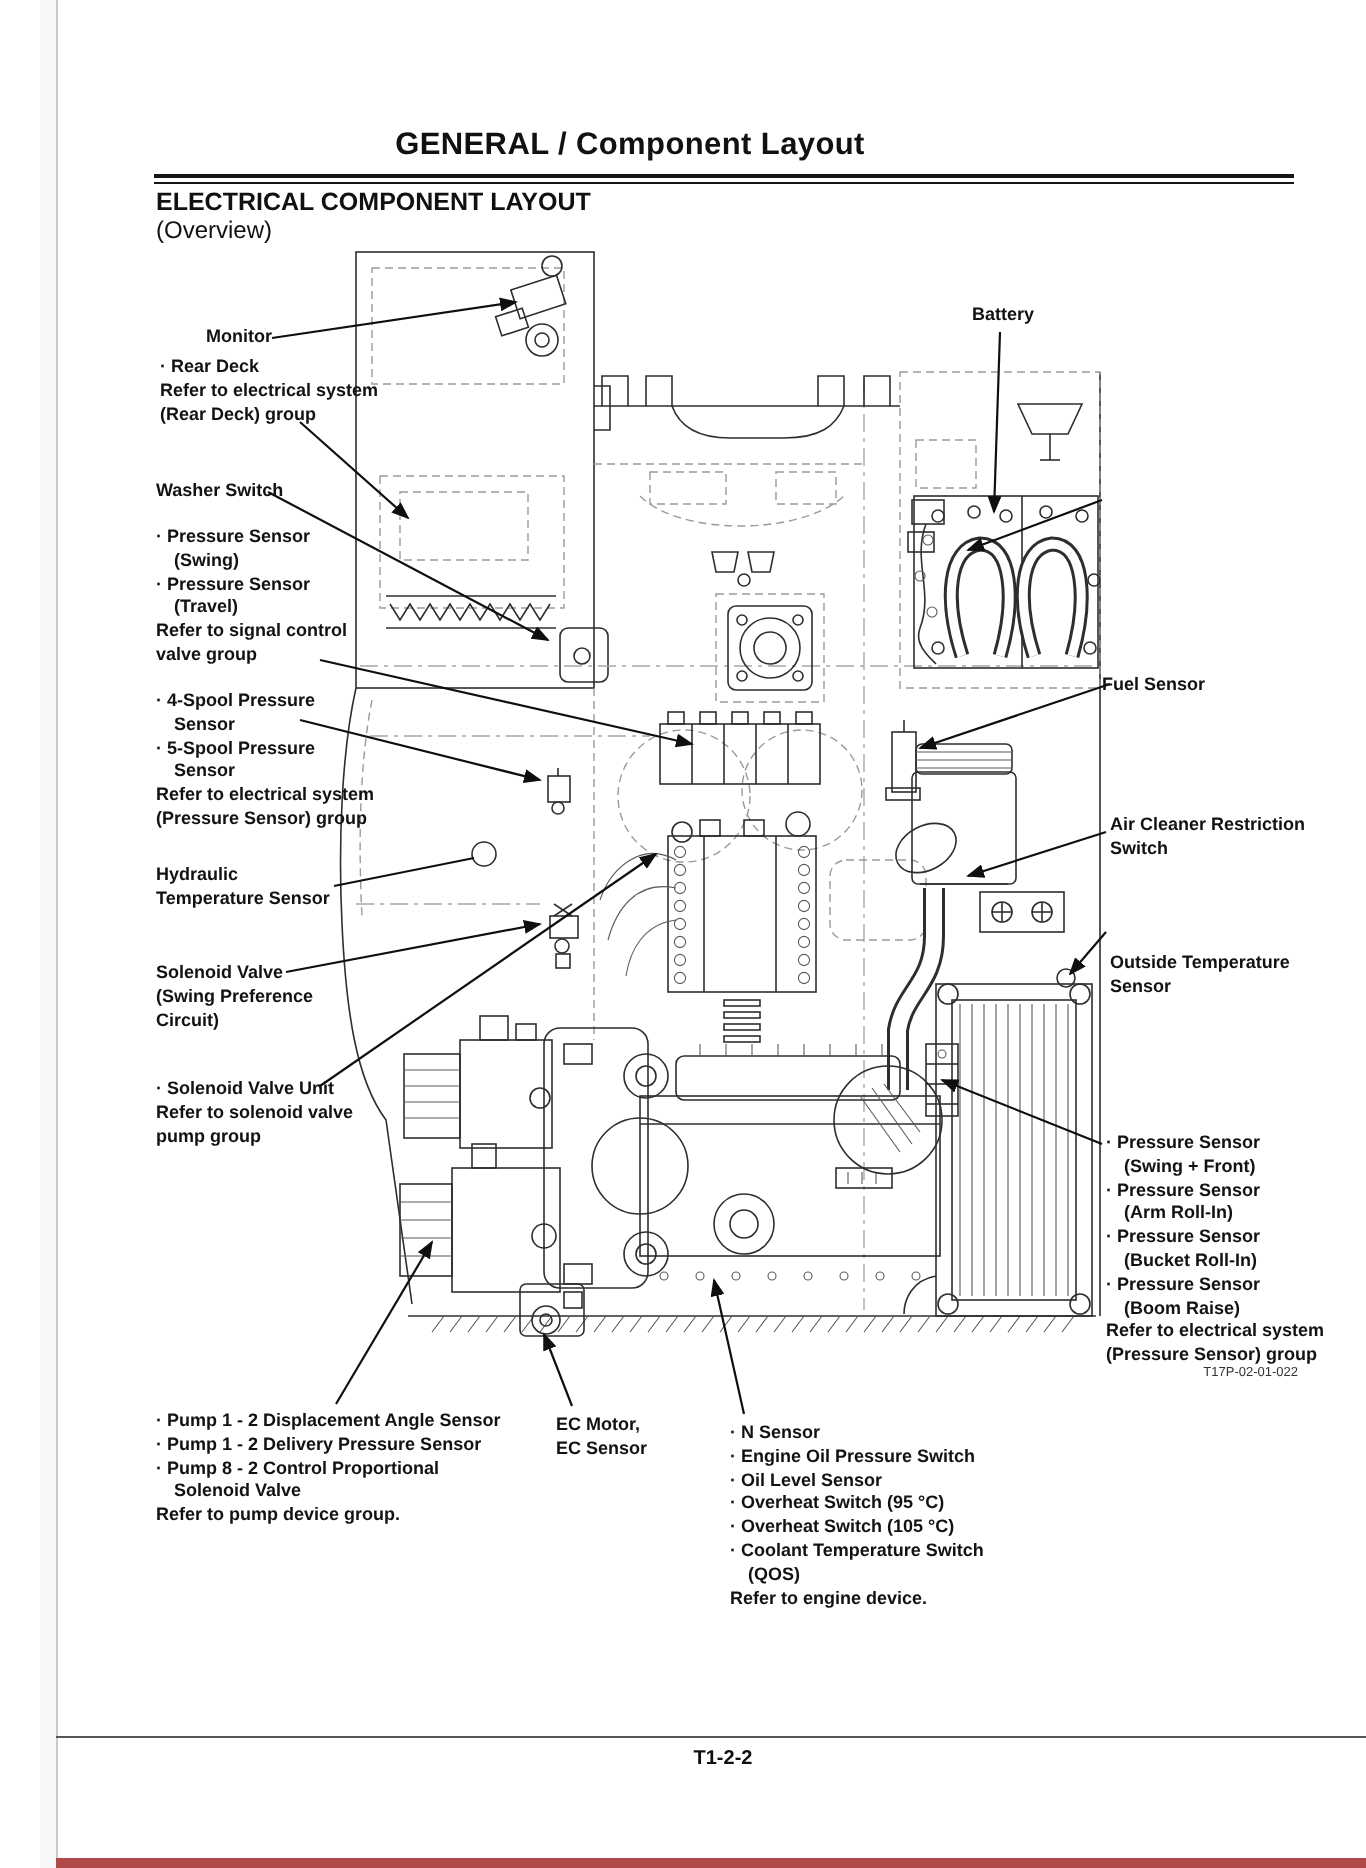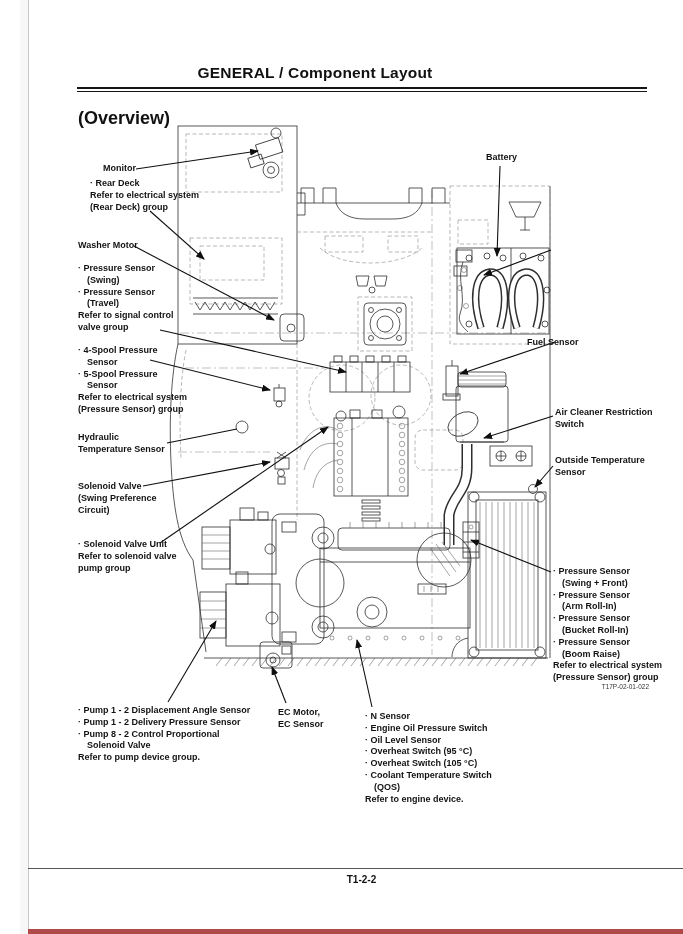--- a/index.html
+++ b/index.html
@@ -6,21 +6,21 @@
   html,body{margin:0;padding:0;background:#ffffff;}
   .page{position:relative;width:683px;height:934px;background:#fff;overflow:hidden;
         font-family:"Liberation Sans", sans-serif;color:#111;margin-left:20px;}
   .edge-strip{position:absolute;top:0;bottom:0;width:8px;background:#f7f7f7;}
   .edge-line{position:absolute;top:0;bottom:0;width:1px;background:#c9c9c9;}
   .hdr-title{position:absolute;top:64px;left:140px;width:310px;text-align:center;
              font-size:15.5px;font-weight:bold;letter-spacing:.2px;}
   .rule1{position:absolute;top:87px;left:57px;width:570px;height:2px;background:#151515;}
   .rule2{position:absolute;top:90.5px;left:57px;width:570px;height:1px;background:#151515;}
   .sec-title{position:absolute;top:94px;left:58px;font-size:12.5px;font-weight:bold;}
-  .sec-sub{position:absolute;top:108px;left:58px;font-size:18px;font-weight:bold;}
+  .sec-sub{position:absolute;top:108px;left:58px;font-size:12px;font-weight:normal;}
   .lbl{position:absolute;font-size:9px;line-height:11.8px;white-space:nowrap;color:#121212;font-weight:bold;}
   .lbl .ind{padding-left:9px;}
   .fig-num{position:absolute;top:683px;left:553px;width:76px;text-align:right;
            font-size:6.5px;color:#333;}
   .footer-line{position:absolute;top:868px;left:8px;width:667px;height:1px;background:#555;}
   .footer-text{position:absolute;top:874px;left:0;width:683px;text-align:center;
                font-size:10px;font-weight:bold;}
   .red-bar{position:absolute;top:929px;left:8px;width:667px;height:5px;background:var(--accent-red);}
   svg.diagram{position:absolute;left:0;top:0;pointer-events:none;}
   .s{stroke:#2e2e2e;fill:none;stroke-width:.8;}
@@ -39,20 +39,21 @@
 <div class="page">
 
   <div class="edge-strip" style="left:0"></div>
   <div class="edge-strip" style="left:675px"></div>
   <div class="edge-line" style="left:8px"></div>
   <div class="edge-line" style="left:674px"></div>
 
   <div class="hdr-title">GENERAL / Component Layout</div>
   <div class="rule1"></div>
   <div class="rule2"></div>
+  <div class="sec-title">ELECTRICAL COMPONENT LAYOUT</div>
   <div class="sec-sub">(Overview)</div>
 
   <svg class="diagram" width="683" height="934" viewBox="0 0 683 934">
     <defs>
       <marker id="ah" markerUnits="userSpaceOnUse" markerWidth="9" markerHeight="7" refX="8" refY="3.5" orient="auto">
         <path d="M0,0 L9,3.5 L0,7 Z" fill="#0f0f0f"></path>
       </marker>
     </defs>
 
     <g>
@@ -335,28 +336,28 @@
       <line class="ld" x1="533" y1="416" x2="464" y2="438" marker-end="url(#ah)"></line>
       <line class="ld" x1="533" y1="466" x2="515" y2="487" marker-end="url(#ah)"></line>
       <line class="ld" x1="531" y1="572" x2="451" y2="540" marker-end="url(#ah)"></line>
     </g>
   </svg>
 
   <div class="lbl" style="left:83px;top:163px">
     <div>Monitor</div>
   </div>
 
-  <div class="lbl" style="left:70px;top:178px">
+  <div class="lbl" style="left:60px;top:178px">
     <div>· Rear Deck</div>
     <div>Refer to electrical system</div>
     <div>(Rear Deck) group</div>
   </div>
 
   <div class="lbl" style="left:58px;top:240px">
-    <div>Washer Motor</div>
+    <div>Washer Switch</div>
   </div>
 
   <div class="lbl" style="left:58px;top:263px">
     <div>· Pressure Sensor</div>
     <div class="ind">(Swing)</div>
     <div>· Pressure Sensor</div>
     <div class="ind">(Travel)</div>
     <div>Refer to signal control</div>
     <div>valve group</div>
   </div>
@@ -409,30 +410,30 @@
     <div>· Coolant Temperature Switch</div>
     <div class="ind">(QOS)</div>
     <div>Refer to engine device.</div>
   </div>
 
   <div class="lbl" style="left:466px;top:152px">
     <div>Battery</div>
   </div>
 
 
-  <div class="lbl" style="left:507px;top:337px">
+  <div class="lbl" style="left:531px;top:337px">
     <div>Fuel Sensor</div>
   </div>
 
   <div class="lbl" style="left:535px;top:407px">
     <div>Air Cleaner Restriction</div>
     <div>Switch</div>
   </div>
 
-  <div class="lbl" style="left:535px;top:455px">
+  <div class="lbl" style="left:535px;top:476px">
     <div>Outside Temperature</div>
     <div>Sensor</div>
   </div>
 
   <div class="lbl" style="left:533px;top:566px">
     <div>· Pressure Sensor</div>
     <div class="ind">(Swing + Front)</div>
     <div>· Pressure Sensor</div>
     <div class="ind">(Arm Roll-In)</div>
     <div>· Pressure Sensor</div>

